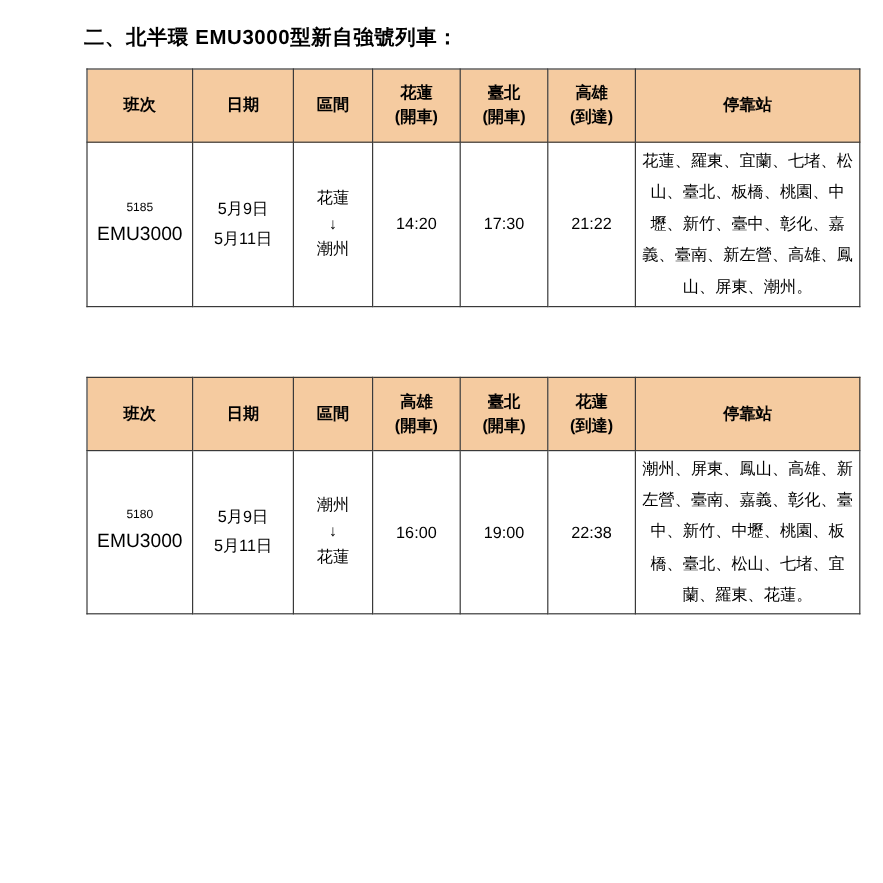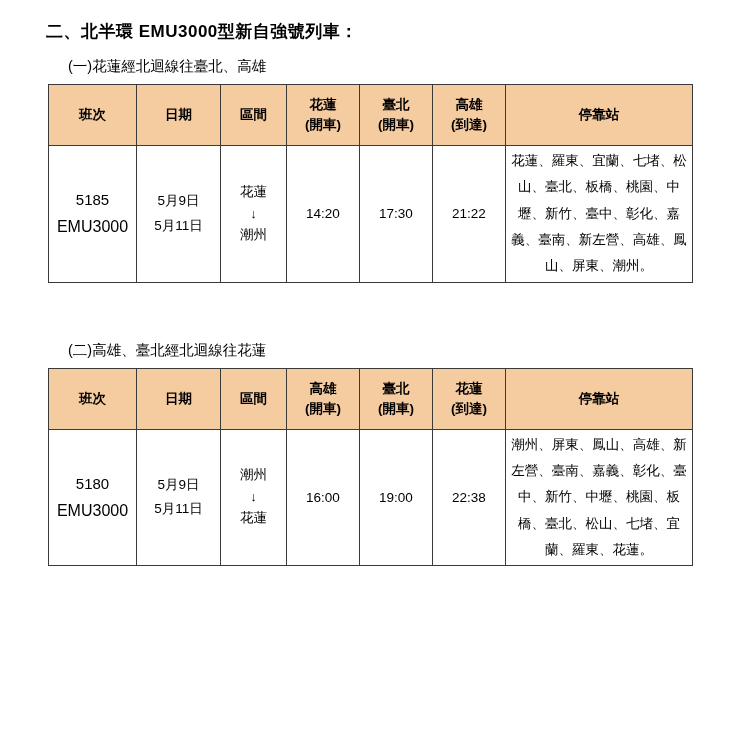--- a/index.html
+++ b/index.html
@@ -9,21 +9,21 @@
   body {
     width: 736px;
     height: 736px;
     background: #ffffff;
     font-family: "Liberation Sans", "DejaVu Sans", sans-serif;
     color: #000000;
     position: relative;
     overflow: hidden;
   }
   .page {
-    padding: 14px 28px 0 16px;
+    padding: 14px 28px 0 40px;
     box-sizing: border-box;
   }
   .main-title {
     font-size: 17px;
     font-weight: bold;
     letter-spacing: 0.5px;
     margin: 6px 0 0 30px;
   }
   .section {
     margin-top: 14px;
@@ -53,21 +53,21 @@
     height: 56px;
     line-height: 1.45;
   }
   .hdr-two-line span {
     display: block;
   }
   td.col-train {
     line-height: 1.7;
   }
   td.col-train .train-no {
-    font-size: 15px;
+    font-size: 10px;
   }
   td.col-train .train-type {
     font-size: 16px;
   }
   td.col-date {
     line-height: 1.8;
     font-size: 13.5px;
   }
   td.col-section {
     line-height: 1.55;
@@ -97,21 +97,20 @@
   .spacer-between { height: 44px; }
 </style>
 </head>
 <body>
 
 <div class="page">
 
   <div class="main-title">二、北半環 EMU3000型新自強號列車：</div>
 
   <div class="section">
-    <div class="section-title">(一)花蓮經北迴線往臺北、高雄</div>
 
     <table class="sched">
       <colgroup>
         <col class="c-train">
           <col class="c-date">
           <col class="c-section">
         <col class="c-time">
           <col class="c-time">
           <col class="c-time">
           <col class="c-stops">
@@ -156,21 +155,20 @@
           <td class="col-time">21:22</td>
           <td class="col-stops">花蓮、羅東、宜蘭、七堵、松山、臺北、板橋、桃園、中壢、新竹、臺中、彰化、嘉義、臺南、新左營、高雄、鳳山、屏東、潮州。</td>
         </tr>
       </tbody>
     </table>
   </div>
 
   <div class="spacer-between"></div>
 
   <div class="section">
-    <div class="section-title">(二)高雄、臺北經北迴線往花蓮</div>
 
     <table class="sched">
       <colgroup>
         <col class="c-train">
           <col class="c-date">
           <col class="c-section">
         <col class="c-time">
           <col class="c-time">
           <col class="c-time">
           <col class="c-stops">

